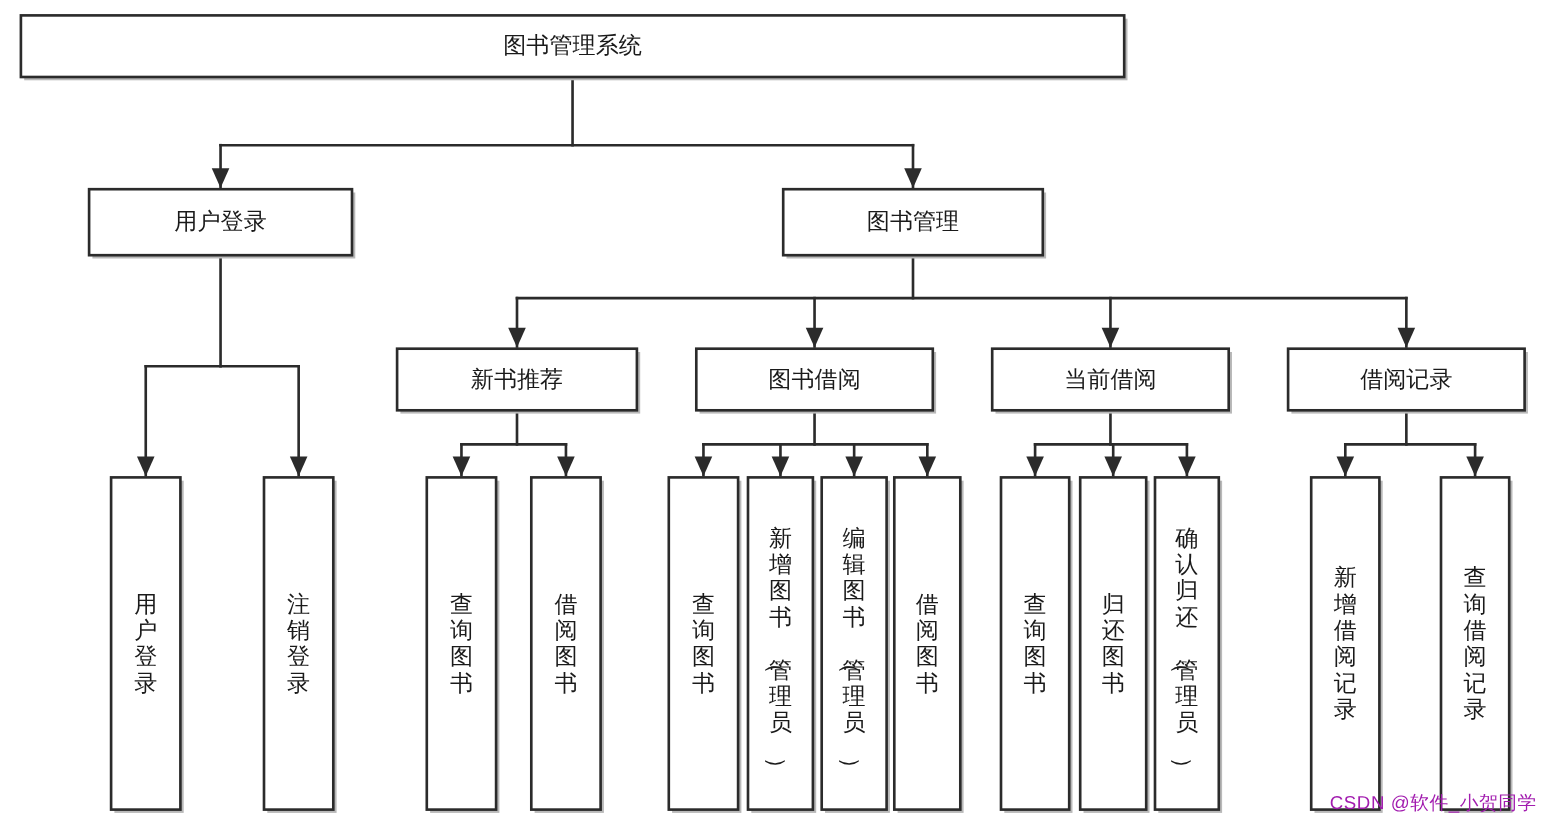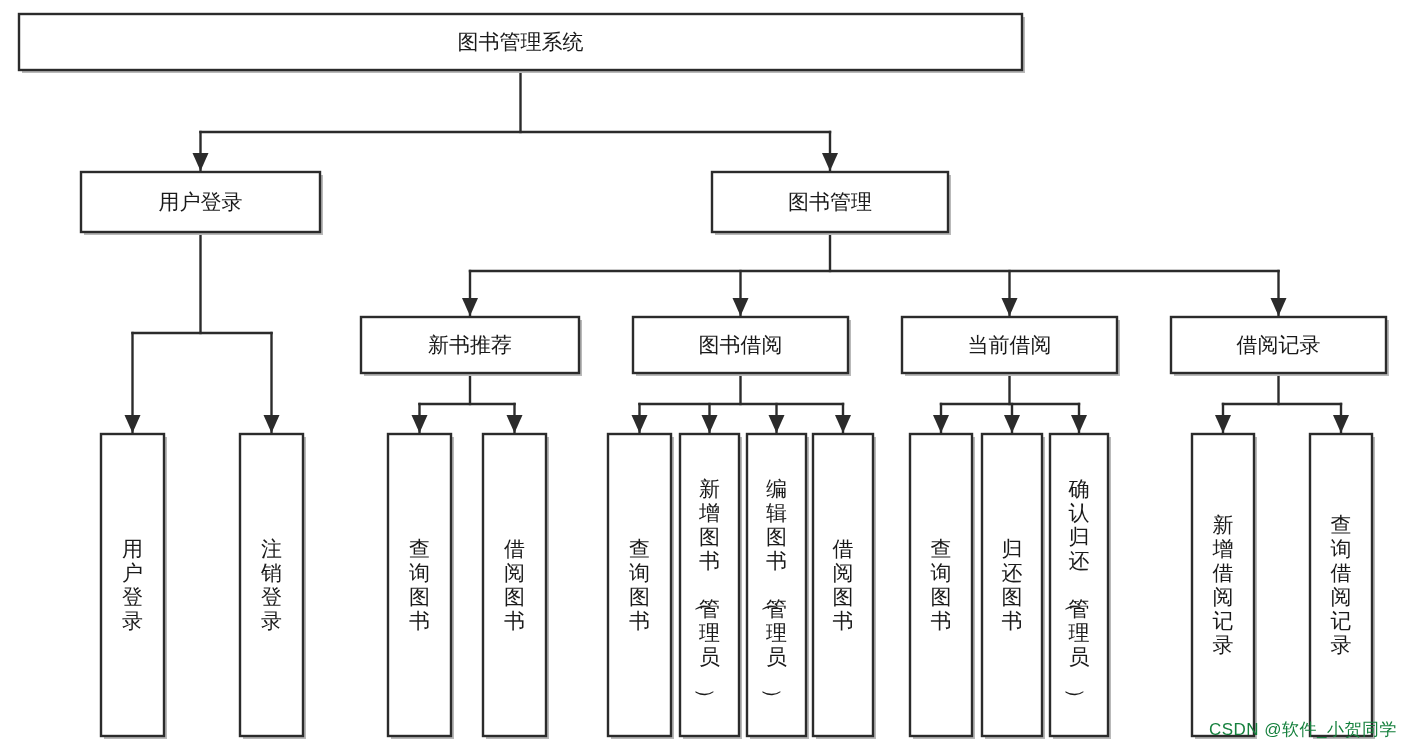--- a/index.html
+++ b/index.html
@@ -59,21 +59,21 @@
     font-size: 21px;
     fill: #1a1a1a;
     text-anchor: middle;
   }
   .watermark {
     position: absolute;
     right: 8px;
     bottom: 6px;
     font-family: "Liberation Sans", "DejaVu Sans", sans-serif;
     font-size: 17px;
-    color: #15803d;
+    color: #a21caf;
     letter-spacing: 0.5px;
     white-space: nowrap;
     pointer-events: none;
   }
 </style>
 </head>
 <body>
 
 <div id="diagram-root">
 

